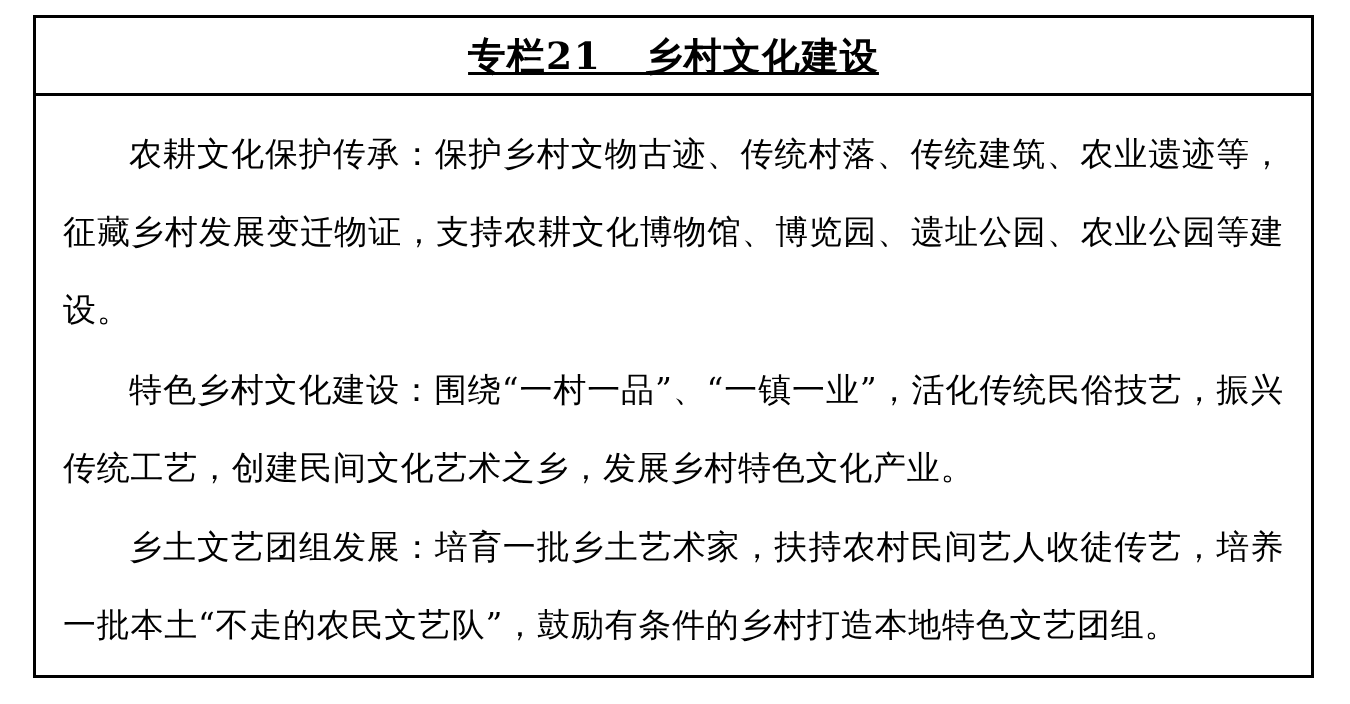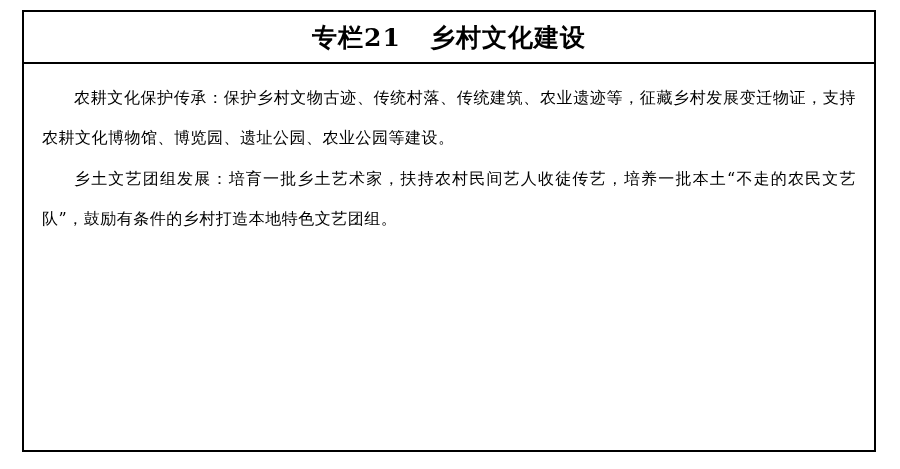--- a/index.html
+++ b/index.html
@@ -30,39 +30,41 @@
     align-items: center;
     justify-content: center;
     border-bottom: 2px solid #000000;
     box-sizing: border-box;
   }
   .box-title-text {
     font-size: 25px;
     font-weight: bold;
     letter-spacing: 1px;
     white-space: pre;
+    text-decoration: underline;
   }
   .box-body {
     padding: 14px 18px 0 18px;
     box-sizing: border-box;
   }
   .para {
-    font-size: 16px;
-    line-height: 40px;
+    font-size: 22px;
+    line-height: 52px;
     text-indent: 2em;
     text-align: justify;
     text-justify: inter-ideograph;
     margin: 0 0 1px 0;
     letter-spacing: 0.5px;
   }
 </style>
 </head>
 <body>
 
 <div class="box">
   <div class="box-title">
     <span class="box-title-text">专栏21   乡村文化建设</span>
   </div>
   <div class="box-body">
     <p class="para">农耕文化保护传承：保护乡村文物古迹、传统村落、传统建筑、农业遗迹等，征藏乡村发展变迁物证，支持农耕文化博物馆、博览园、遗址公园、农业公园等建设。</p>
+    <p class="para">特色乡村文化建设：围绕“一村一品”、“一镇一业”，活化传统民俗技艺，振兴传统工艺，创建民间文化艺术之乡，发展乡村特色文化产业。</p>
     <p class="para">乡土文艺团组发展：培育一批乡土艺术家，扶持农村民间艺人收徒传艺，培养一批本土“不走的农民文艺队”，鼓励有条件的乡村打造本地特色文艺团组。</p>
   </div>
 </div>
 
 </body></html>

